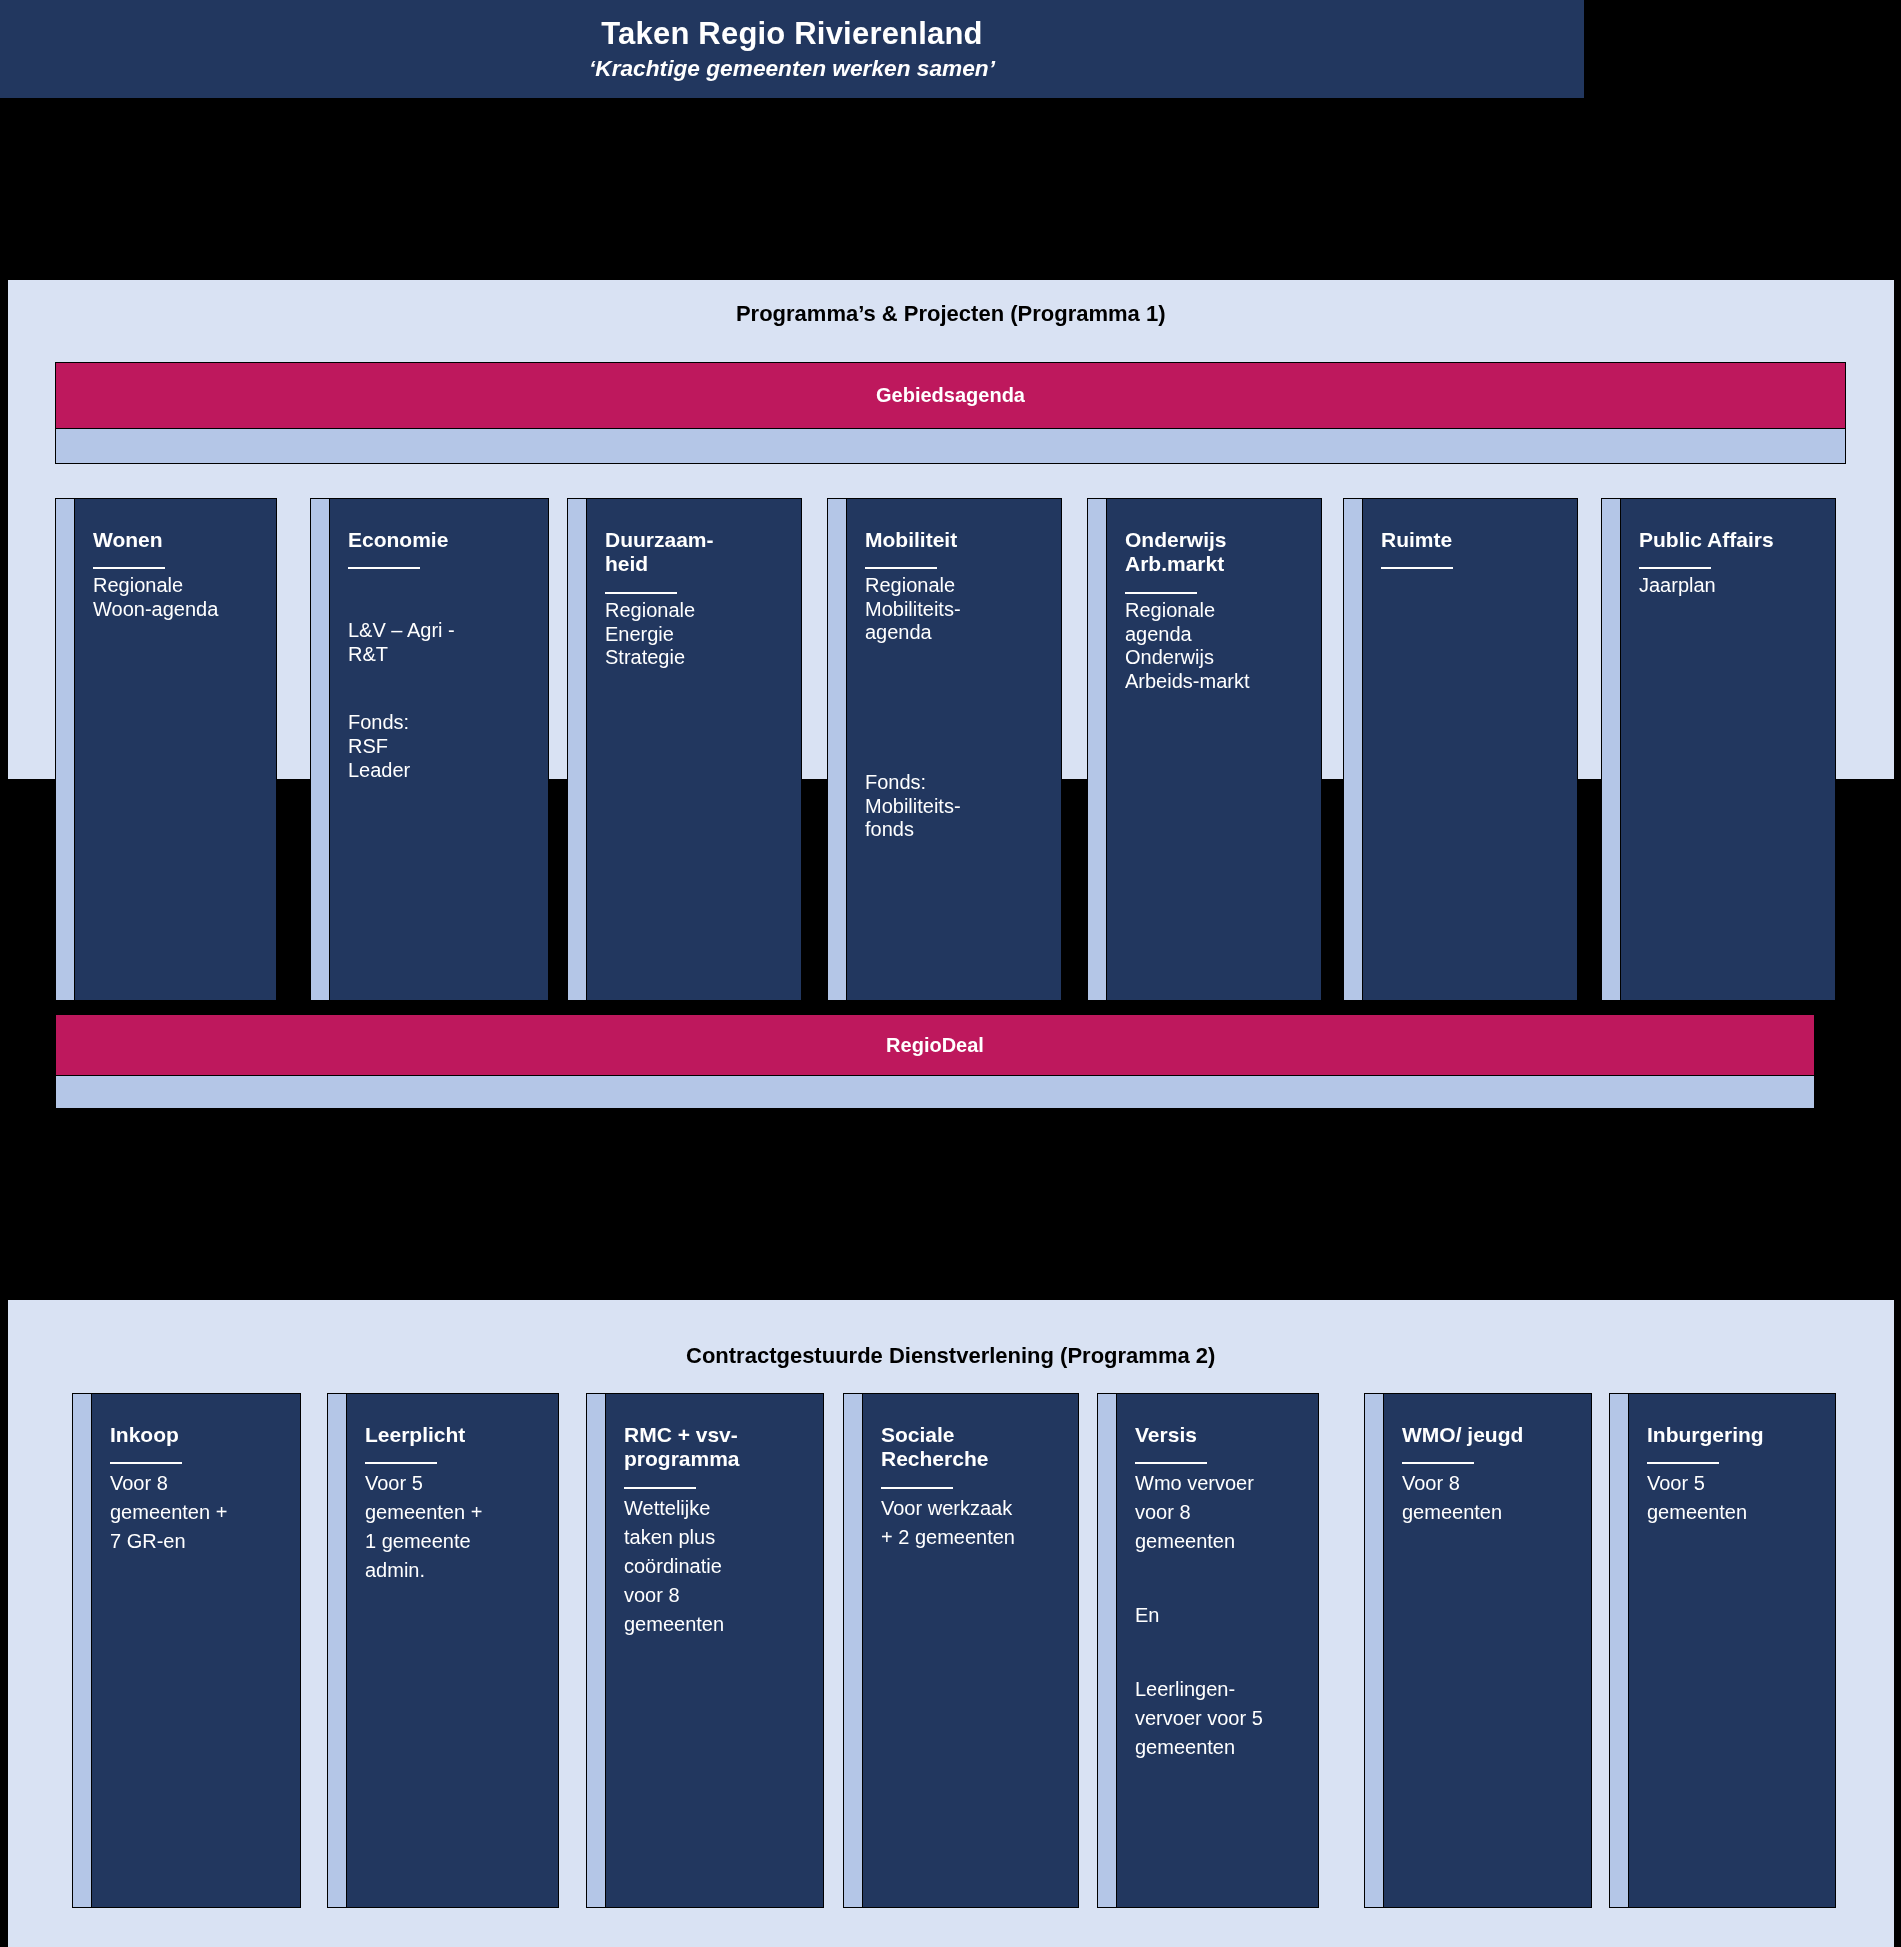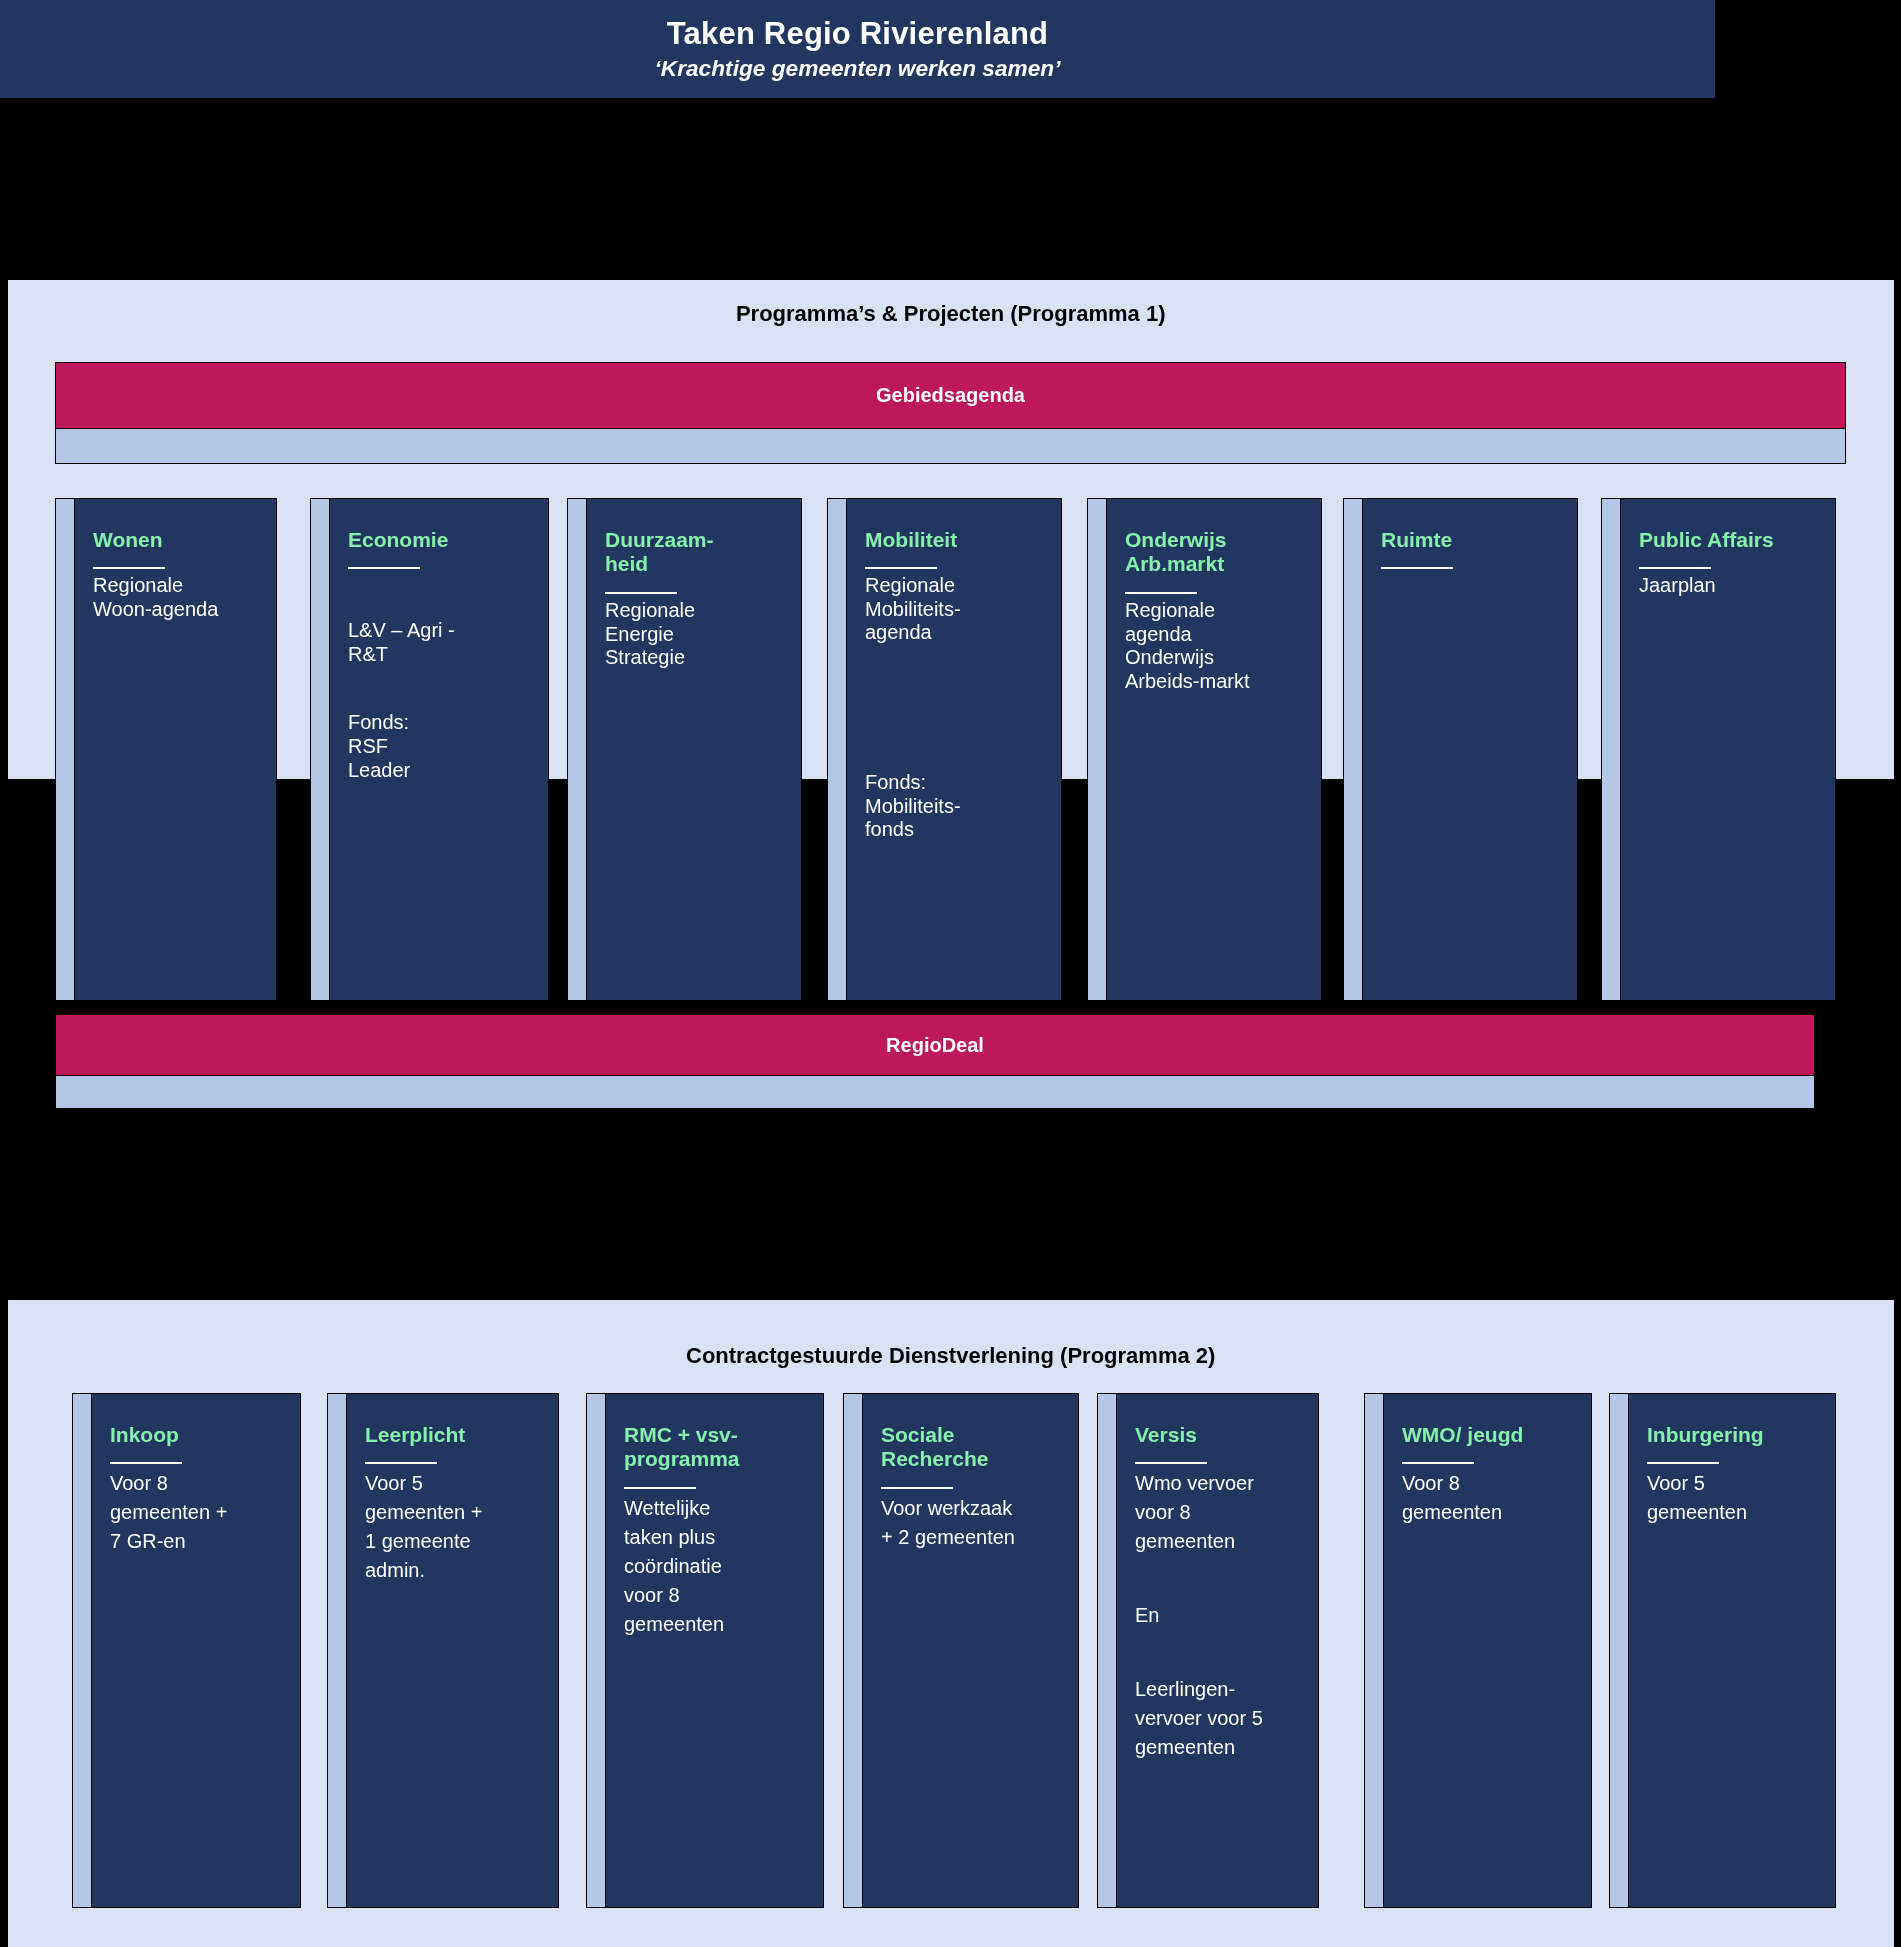--- a/index.html
+++ b/index.html
@@ -13,21 +13,21 @@
     font-family: "Liberation Sans", sans-serif;
     position: relative;
     overflow: hidden;
   }
 
   
   .title-banner {
     position: absolute;
     left: 0;
     top: 0;
-    width: 1715px;
+    width: 1584px;
     height: 98px;
     background: #22375f;
     display: flex;
     flex-direction: column;
     align-items: center;
     justify-content: center;
     box-sizing: border-box;
   }
   .title-banner .main-title {
     color: #ffffff;
@@ -135,21 +135,21 @@
     top: 0;
     right: 0;
     height: 100%;
     background: #22375f;
     border: 1.7px solid #000000;
     box-sizing: border-box;
     padding: 28.5px 13.4px 8.4px 18.5px;
     overflow: hidden;
   }
   .card .card-title {
-    color: #86efac;
+    color: #ffffff;
     font-size: 21px;
     font-weight: bold;
     line-height: 1.18;
     white-space: pre-line;
   }
   .card .divider {
     width: 72px;
     height: 0;
     border-top: 2.5px solid #ffffff;
     margin-top: 15px;

